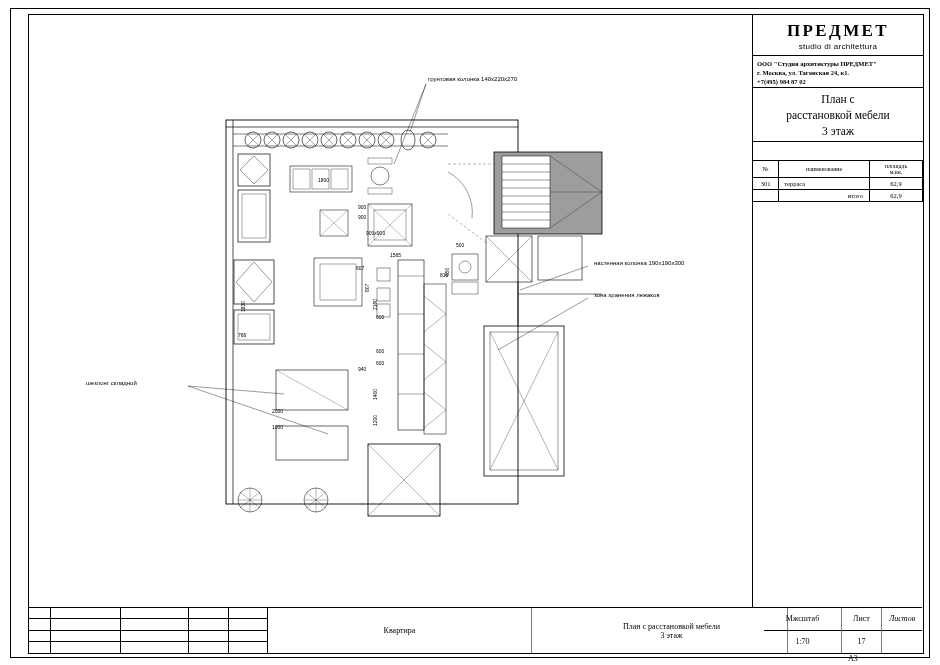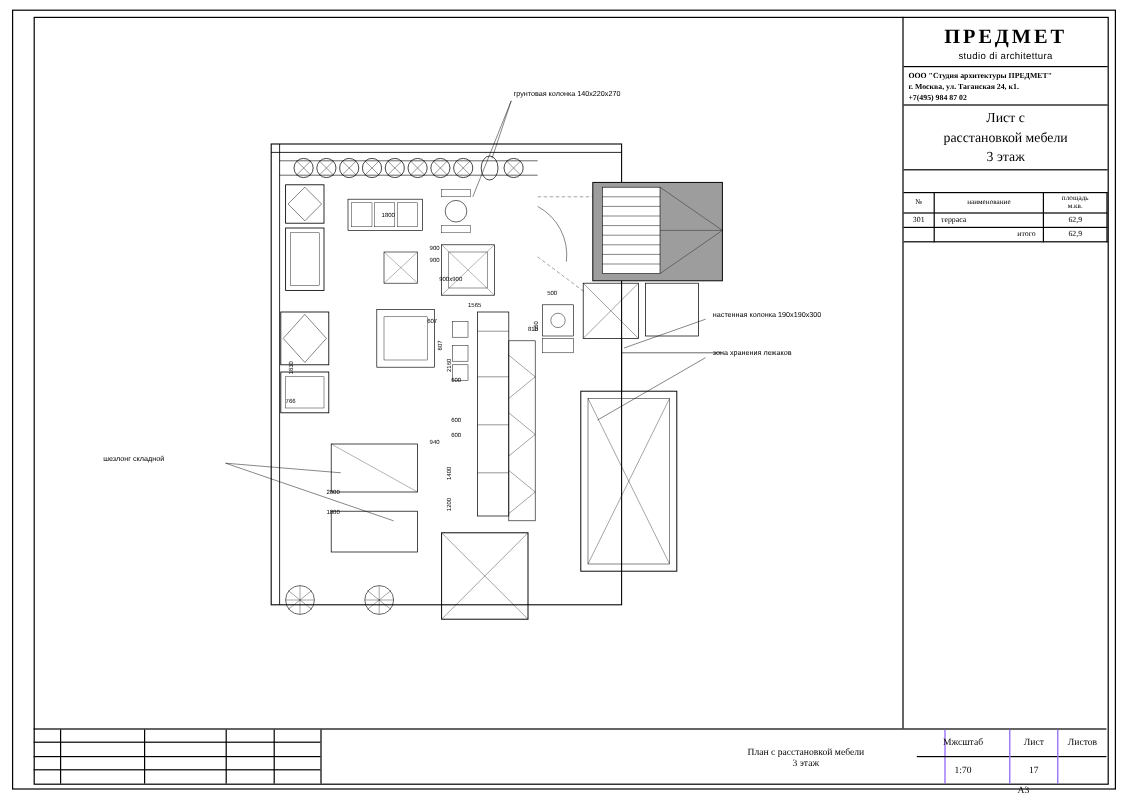--- a/index.html
+++ b/index.html
@@ -156,21 +156,21 @@
   .bs-scale .top { border-bottom: 1px solid #000; box-sizing: border-box; }
   .bs-list { left: 814px; width: 40px; flex-direction: column; padding: 0; }
   .bs-list .top, .bs-list .bot {
     height: 22.5px; width: 100%;
     display: flex; align-items: center; justify-content: center;
   }
   .bs-list .top { border-bottom: 1px solid #000; box-sizing: border-box; }
   .bs-sheets { left: 854px; width: 40px; flex-direction: column; padding: 0; border-right: none; }
   .bs-sheets .top, .bs-sheets .bot {
     height: 22.5px; width: 100%;
-    display: flex; align-items: center; justify-content: center;
+    display: flex; align-items: center; justify-content: center; font-style: italic;
   }
   .bs-sheets .top { border-bottom: 1px solid #000; box-sizing: border-box; }
   .a3-mark {
     position: absolute;
     left: 848px; top: 654px;
     font-size: 8px;
   }
   
   .drawing {
     position: absolute;
@@ -406,21 +406,21 @@
       <div class="sub">studio di architettura</div>
     </div>
 
     <div class="tb-company">
       <div>ООО "Студия архитектуры ПРЕДМЕТ"</div>
       <div>г. Москва, ул. Таганская 24, к1.</div>
       <div>+7(495) 984 87 02</div>
     </div>
 
     <div class="tb-sheetname">
-      <div>Лист с</div>
+      <div>План с</div>
       <div>расстановкой мебели</div>
       <div>3 этаж</div>
     </div>
 
 
     <table class="expl-table">
       <thead>
         <tr>
           <th class="col-n">№</th>
           <th class="col-name">наименование</th>
@@ -450,20 +450,23 @@
       <div class="v" style="left:22px;"></div>
       <div class="v" style="left:92px;"></div>
       <div class="v" style="left:160px;"></div>
       <div class="v" style="left:200px;"></div>
       <div class="r"></div>
       <div class="r"></div>
       <div class="r"></div>
       <div class="r"></div>
     </div>
 
+    <div class="bs-cell bs-apt">
+      <span>Квартира</span>
+    </div>
 
     <div class="bs-cell bs-plan">
       <span>План с расстановкой мебели</span>
       <span>3 этаж</span>
     </div>
 
     <div class="bs-cell bs-scale">
       <div class="top">Мжсштаб</div>
       <div class="bot">1:70</div>
     </div>

